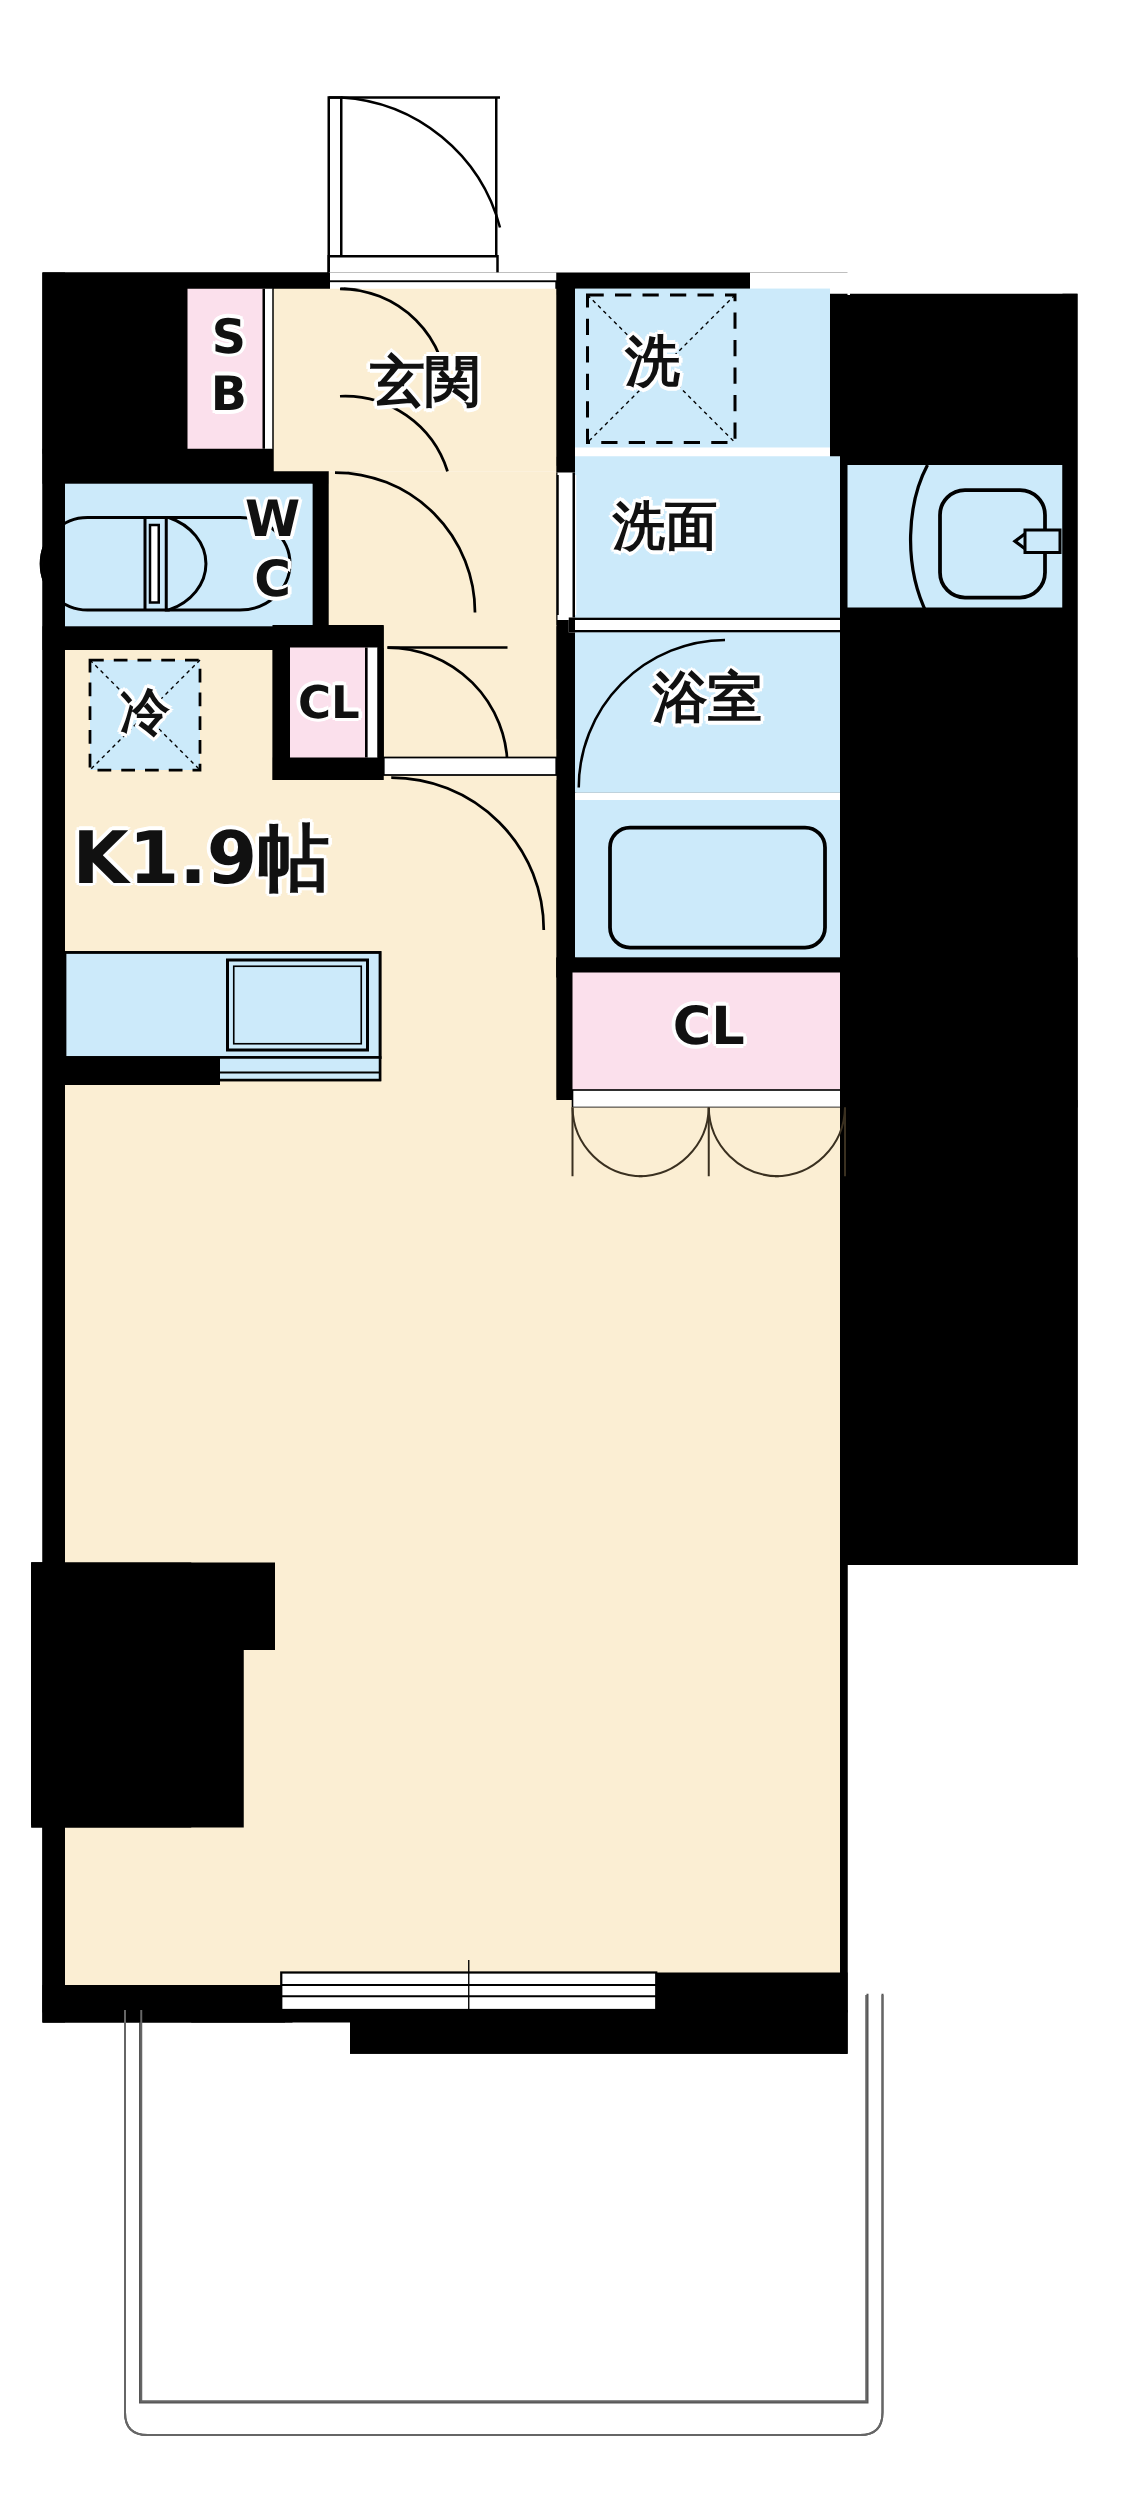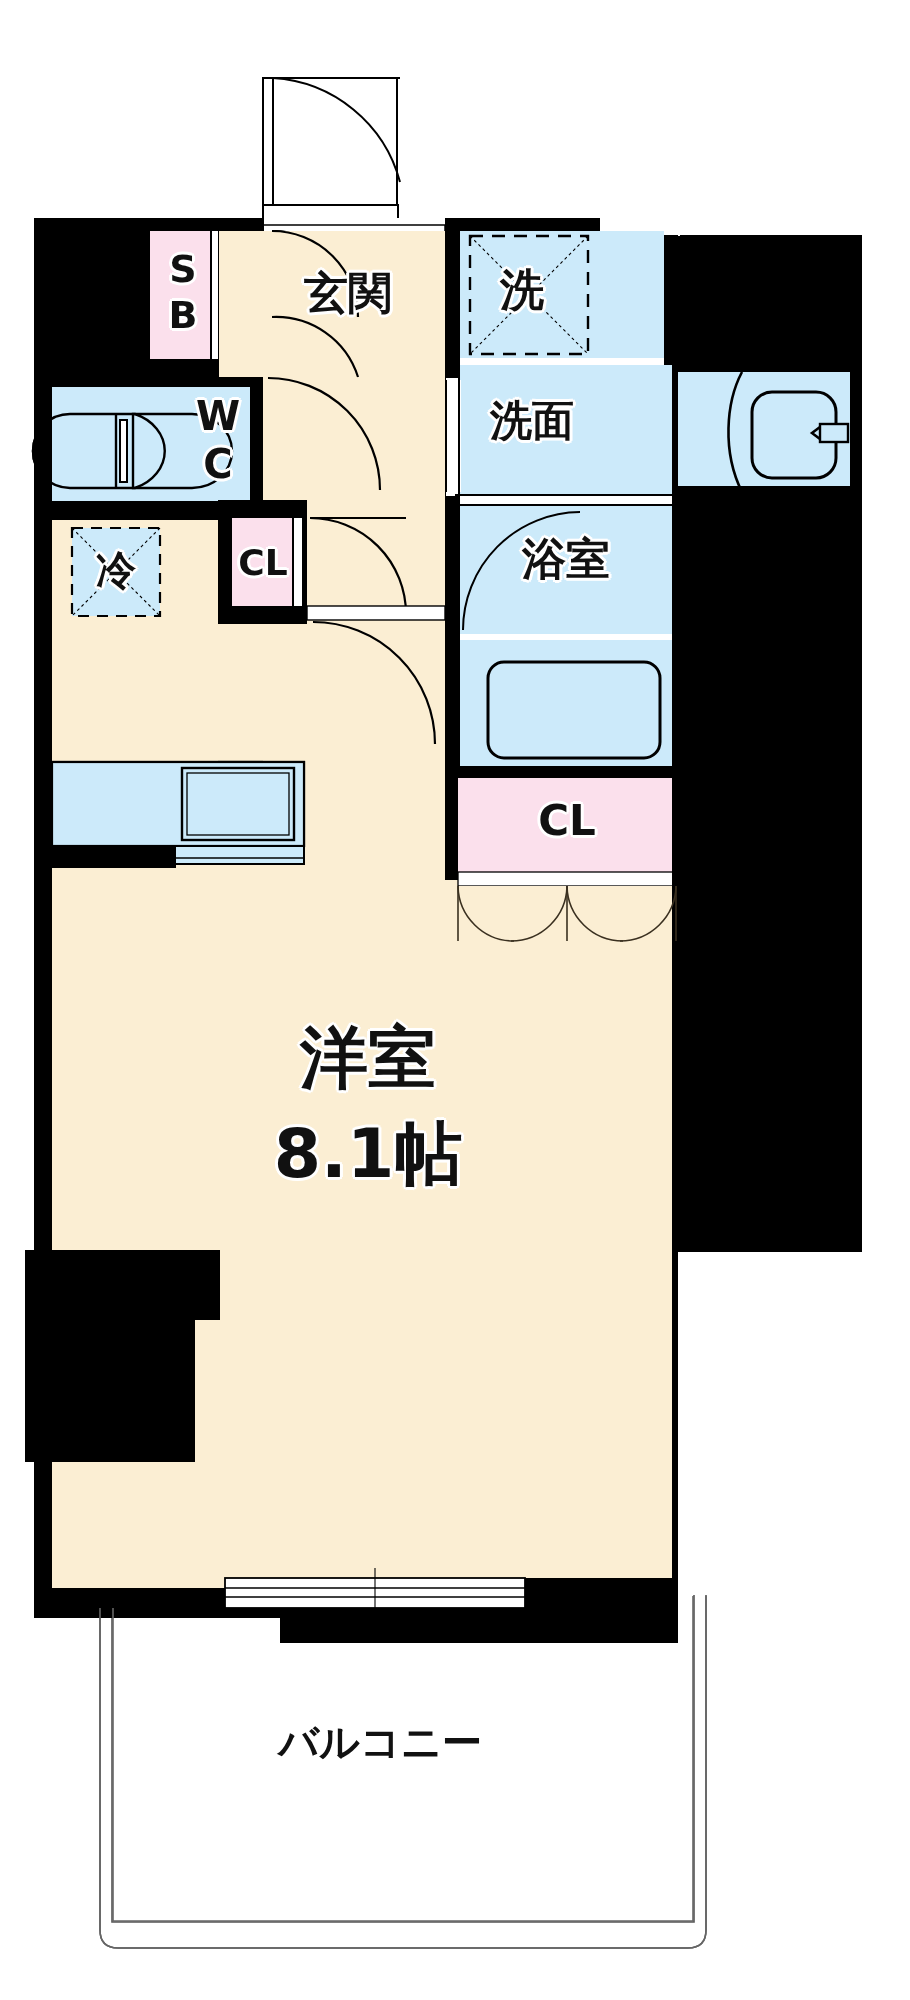--- a/index.html
+++ b/index.html
@@ -404,43 +404,39 @@
   <g data-name="balcony-shape" fill="none" stroke="#666666" stroke-width="1.6">
     <path d="M100,1608 L100,1930 Q100,1948 118,1948 L688,1948 Q706,1948 706,1930 L706,1596"></path>
     <path d="M113,1608 L113,1921 L693,1921 L693,1596"></path>
   </g>
 </svg>
 
 <div class="lbl" data-name="label-shoe-box" style="left:165px;top:246px;font-size:38px;line-height:46px;text-align:center;width:36px;">
   <span>S</span><br><span>B</span>
 </div>
 
-<div class="lbl" data-name="label-entrance" style="left:296px;top:269px;font-size:44px;line-height:48px;width:104px;text-align:center;">玄関</div>
+<div class="lbl" data-name="label-entrance" style="left:296px;top:282px;font-size:44px;line-height:48px;width:104px;text-align:left;">玄関</div>
 
 <div class="lbl" data-name="label-washer" style="left:497px;top:266px;font-size:44px;line-height:48px;width:50px;text-align:center;">洗</div>
 
 <div class="lbl" data-name="label-washbasin" style="left:474px;top:398px;font-size:42px;line-height:46px;width:100px;text-align:right;">洗面</div>
 
 <div class="lbl" data-name="label-toilet" style="left:196px;top:392px;font-size:40px;line-height:48px;width:44px;text-align:center;">
   <span>W</span><br><span>C</span>
 </div>
 
 <div class="lbl" data-name="label-fridge" style="left:92px;top:548px;font-size:40px;line-height:44px;width:48px;text-align:center;">冷</div>
 
 <div class="lbl" data-name="label-closet-kitchen" style="left:233px;top:543px;font-size:36px;line-height:40px;width:60px;text-align:center;">CL</div>
 
 <div class="lbl" data-name="label-bathroom" style="left:508px;top:538px;font-size:44px;line-height:48px;width:116px;text-align:center;font-family:Liberation Mono, monospace;">浴室</div>
 
 <div class="lbl" data-name="label-closet-main" style="left:527px;top:798px;font-size:42px;line-height:46px;width:80px;text-align:center;">CL</div>
 
-
-<div class="lbl" data-name="label-main-room" style="left:200px;top:1010px;font-size:68px;line-height:96px;width:336px;text-align:center;">
-  <span>洋室</span><br><span>8.1帖</span>
-</div>
-
-<div class="lbl" data-name="label-balcony" style="left:205px;top:1362px;font-size:40px;line-height:44px;width:260px;text-align:center;
-            text-shadow:none;color:#111;">バルコニー</div>
+<div class="lbl" data-name="label-kitchen" style="left:58px;top:655px;font-size:58px;line-height:62px;width:250px;text-align:left;">K1.9帖</div>
+
+
 
 <style>
   div[data-name="label-balcony"]{ left:220px !important; top:1720px !important; width:320px !important; }
 </style>
 
 </div>
 
 </body></html>

